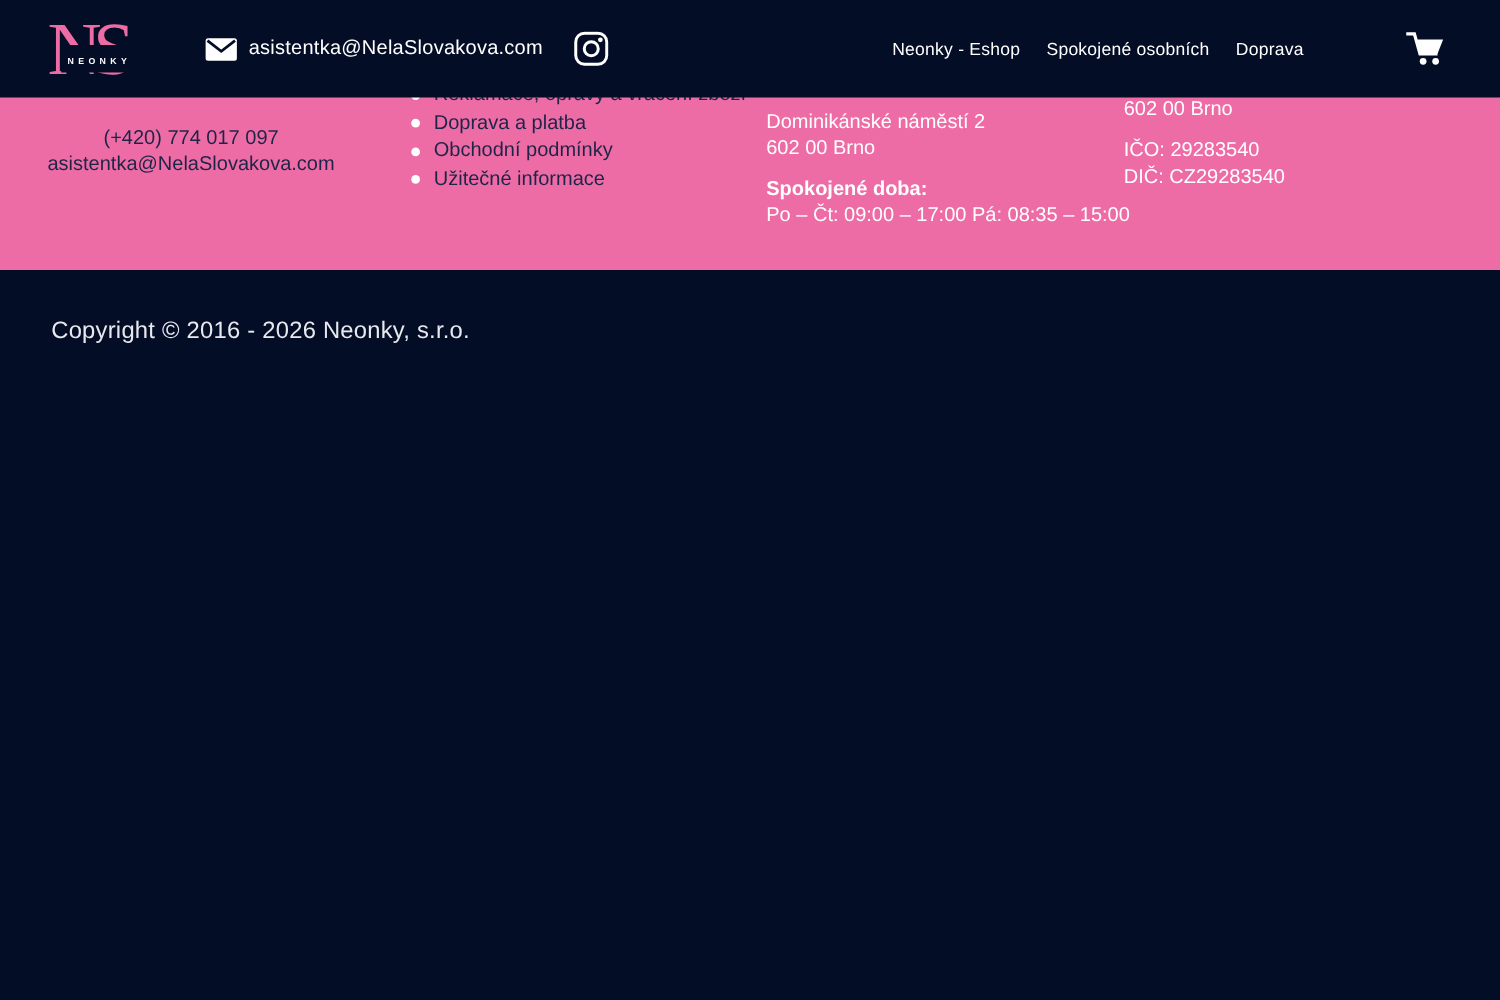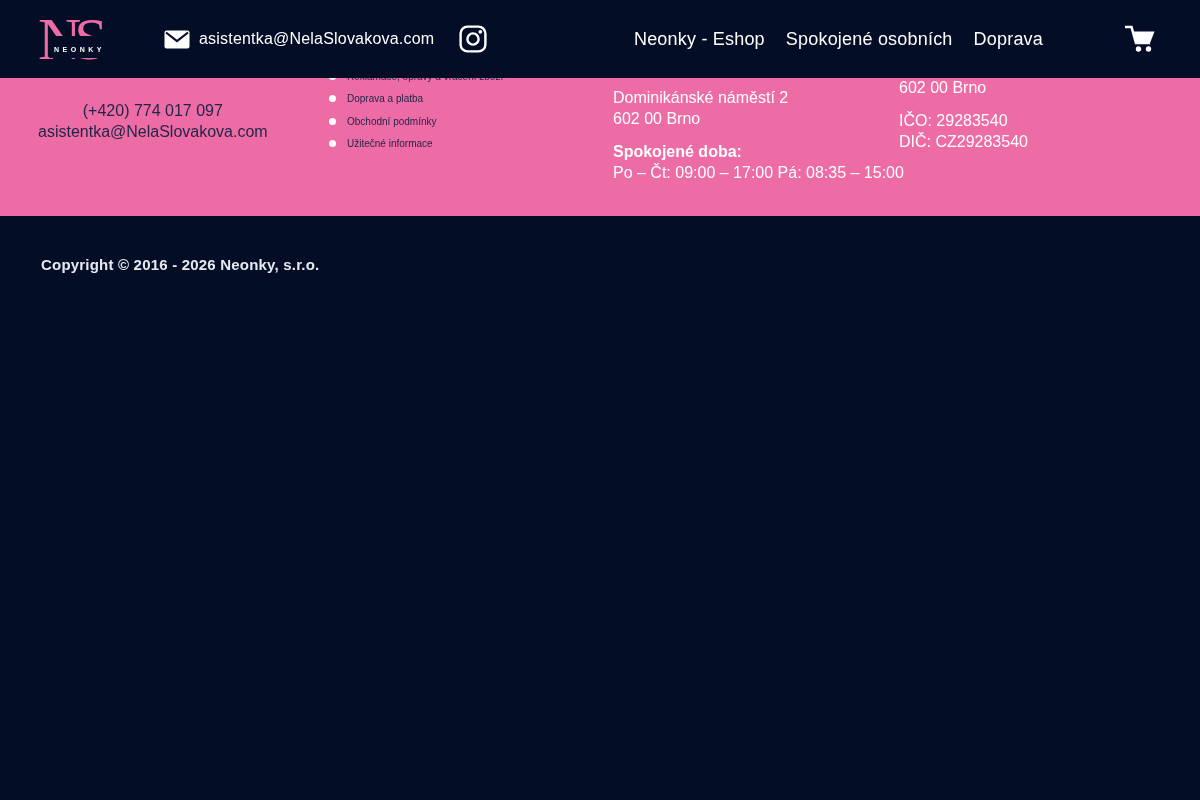--- a/index.html
+++ b/index.html
@@ -47,56 +47,56 @@
   .email-link{
     margin-left:46px;
     display:flex;align-items:center;gap:9px;
     color:var(--white);font-size:16px;letter-spacing:0.2px;
   }
   .icon{display:inline-flex;align-items:center;justify-content:center;}
   .instagram-link{margin-left:25px;display:inline-flex;}
   .main-nav{
     margin-left:auto;
     display:flex;align-items:center;gap:21px;
-    font-size:18px;color:var(--white);letter-spacing:0.2px;
+    font-size:14px;color:var(--white);letter-spacing:0.2px;
   }
   .cart-link{margin-left:80px;display:inline-flex;}
 
   
   .footer-pink{
     position:absolute;top:60px;left:0;width:100%;height:156px;
     background:var(--pink);
     z-index:1;
   }
   .f-col{position:absolute;}
   .f-contact{left:38px;top:40px;color:var(--dark-text);font-size:16px;line-height:21px;text-align:center;}
   .f-contact a{display:block;color:var(--dark-text);}
 
   .f-links{left:329px;top:8px;list-style:none;}
   .f-links li{display:flex;align-items:center;height:16.5px;margin-bottom:6px;}
   .bullet{
     width:7px;height:7px;border-radius:50%;
     background:var(--white);flex:0 0 auto;
   }
-  .f-links a{margin-left:11px;color:var(--dark-text);font-size:10px;white-space:nowrap;}
+  .f-links a{margin-left:11px;color:var(--dark-text);font-size:16px;white-space:nowrap;}
 
   .f-address{left:613px;top:28px;color:var(--white);font-size:16px;}
   .f-address p{line-height:20.5px;}
   .hours-label{font-weight:700;margin-top:13px;}
 
   .f-company{left:899px;top:18px;color:var(--white);font-size:16px;}
   .f-company p{line-height:20.5px;}
   .f-company .gap-top{margin-top:12.5px;}
 
   
   .copyright-bar{
     position:absolute;left:41px;top:257px;
   }
   .copyright-bar p{
-    color:var(--copy-text);font-size:15px;line-height:16px;letter-spacing:0.2px;font-weight:bold;
+    color:var(--copy-text);font-size:19px;line-height:16px;letter-spacing:0.2px;
   }
 </style>
 </head>
 <body>
 
 <header class="site-header">
 
   <a class="logo">
     <div class="logo-monogram">NS</div>
     <div class="logo-strip">

